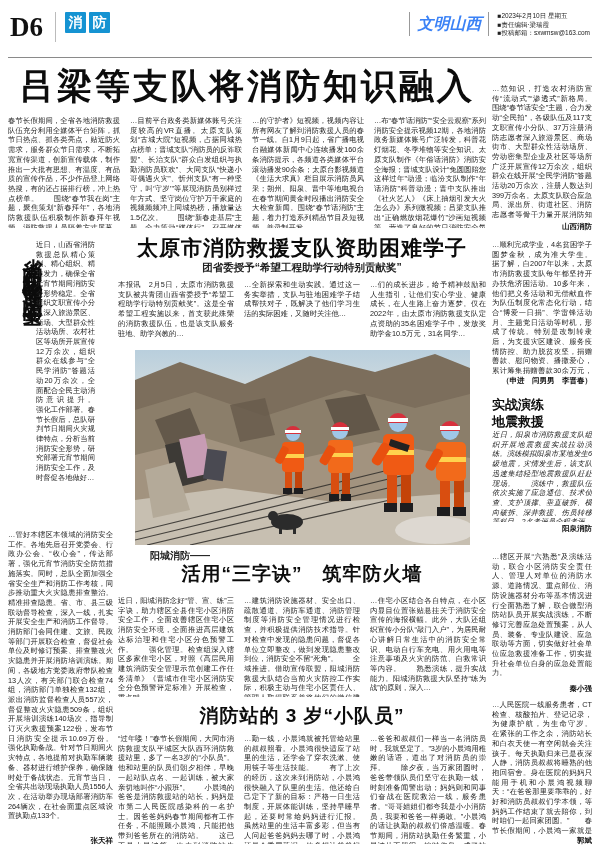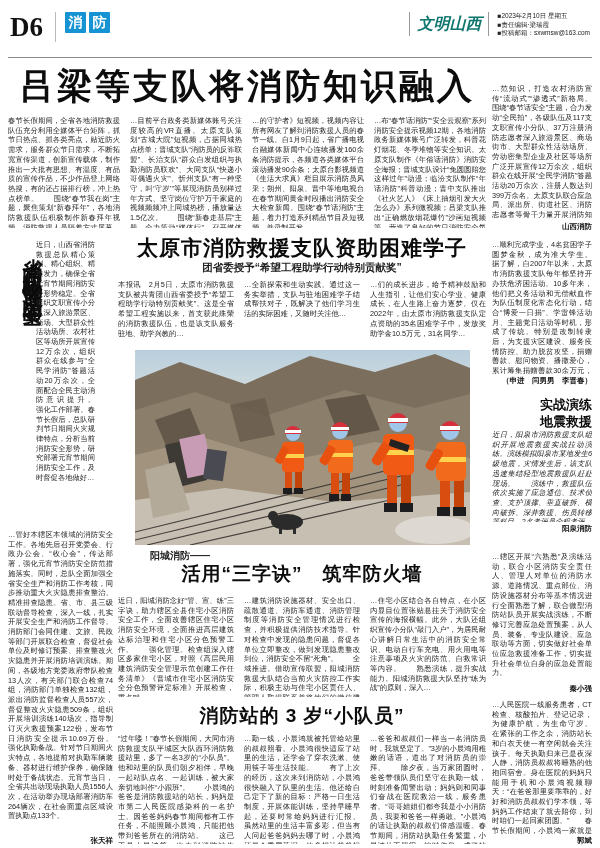--- a/index.html
+++ b/index.html
@@ -17,21 +17,21 @@
   .inf{font-size:6.5px;line-height:8.6px;color:#222;white-space:nowrap;}
   .hrule{height:1px;background:#8a8a8a;}
 
   
   .h-top{font-size:35px;font-weight:900;letter-spacing:3px;text-align:center;color:#0c0c0c;white-space:nowrap;}
   .h-mid{font-size:21px;font-weight:900;letter-spacing:1px;text-align:center;color:#0c0c0c;white-space:nowrap;}
   .h-sub{font-size:10.5px;font-weight:bold;text-align:center;color:#222;}
   .h-sec{font-size:19px;font-weight:900;letter-spacing:1px;text-align:center;color:#0c0c0c;white-space:nowrap;}
   .kicker{font-size:10px;font-weight:bold;color:#222;}
   .h-vert{writing-mode:vertical-rl;font-size:20px;font-weight:900;letter-spacing:4px;color:#0c0c0c;}
-  .h-box{font-size:13px;font-weight:900;text-align:right;line-height:17px;color:#0c0c0c;}
+  .h-box{font-size:13px;font-weight:900;text-align:left;line-height:17px;color:#0c0c0c;}
 
   
   .bt{font-size:7.3px;line-height:9.7px;text-align:justify;text-justify:inter-ideograph;
       overflow:hidden;color:#232323;}
   .bt.it{font-style:italic;}
   .cols{display:flex;gap:10px;}
   .cols>div{flex:1;overflow:hidden;}
   .rail{display:flex;flex-direction:column;}
   .rail .bt{flex:1;}
   .sig{font-size:7.5px;font-weight:bold;text-align:right;margin-top:2px;color:#111;flex:none;}
@@ -44,21 +44,21 @@
 <div class="page">
 
   <div class="abs" style="left:10px;top:12px;width:580px;height:42px;display:flex;align-items:flex-start;">
     <div class="pageno">D6</div>
     <div class="vdiv" style="margin:0 9px 0 12px;"></div>
     <div style="display:flex;gap:3px;">
       <span class="secbox" style="background:#1593d2;">消</span>
       <span class="secbox" style="background:#1593d2;">防</span>
     </div>
     <div style="flex:1;"></div>
-    <div class="masthead" style="color:#0f766e;">文明山西</div>
+    <div class="masthead" style="color:#3b82f6;">文明山西</div>
     <div style="margin-left:8px;">
       <div class="inf">■2023年2月10日 星期五</div>
       <div class="inf">■责任编辑·梁瑞霞</div>
       <div class="inf">■投稿邮箱：sxwmsw@163.com</div>
     </div>
   </div>
   <div class="abs hrule" style="left:8px;top:57px;width:584px;"></div>
 
   <div class="abs h-top" style="left:8px;top:63px;width:478px;">吕梁等支队将消防知识融入</div>
   <div class="abs cols" style="left:8px;top:116px;width:478px;height:112px;">

